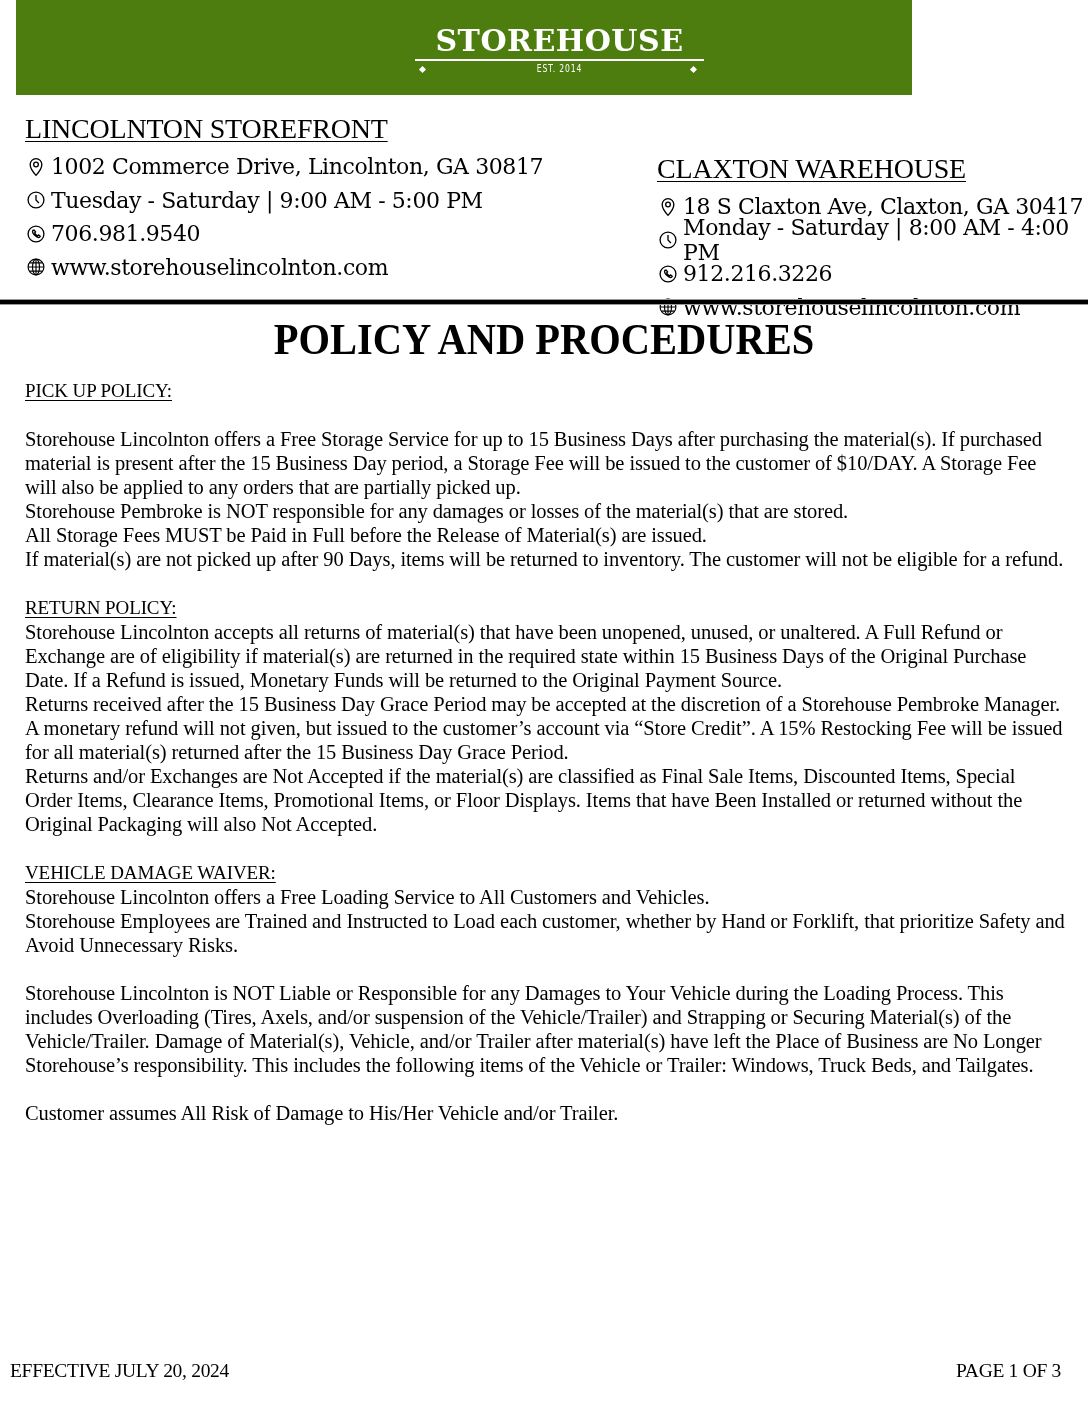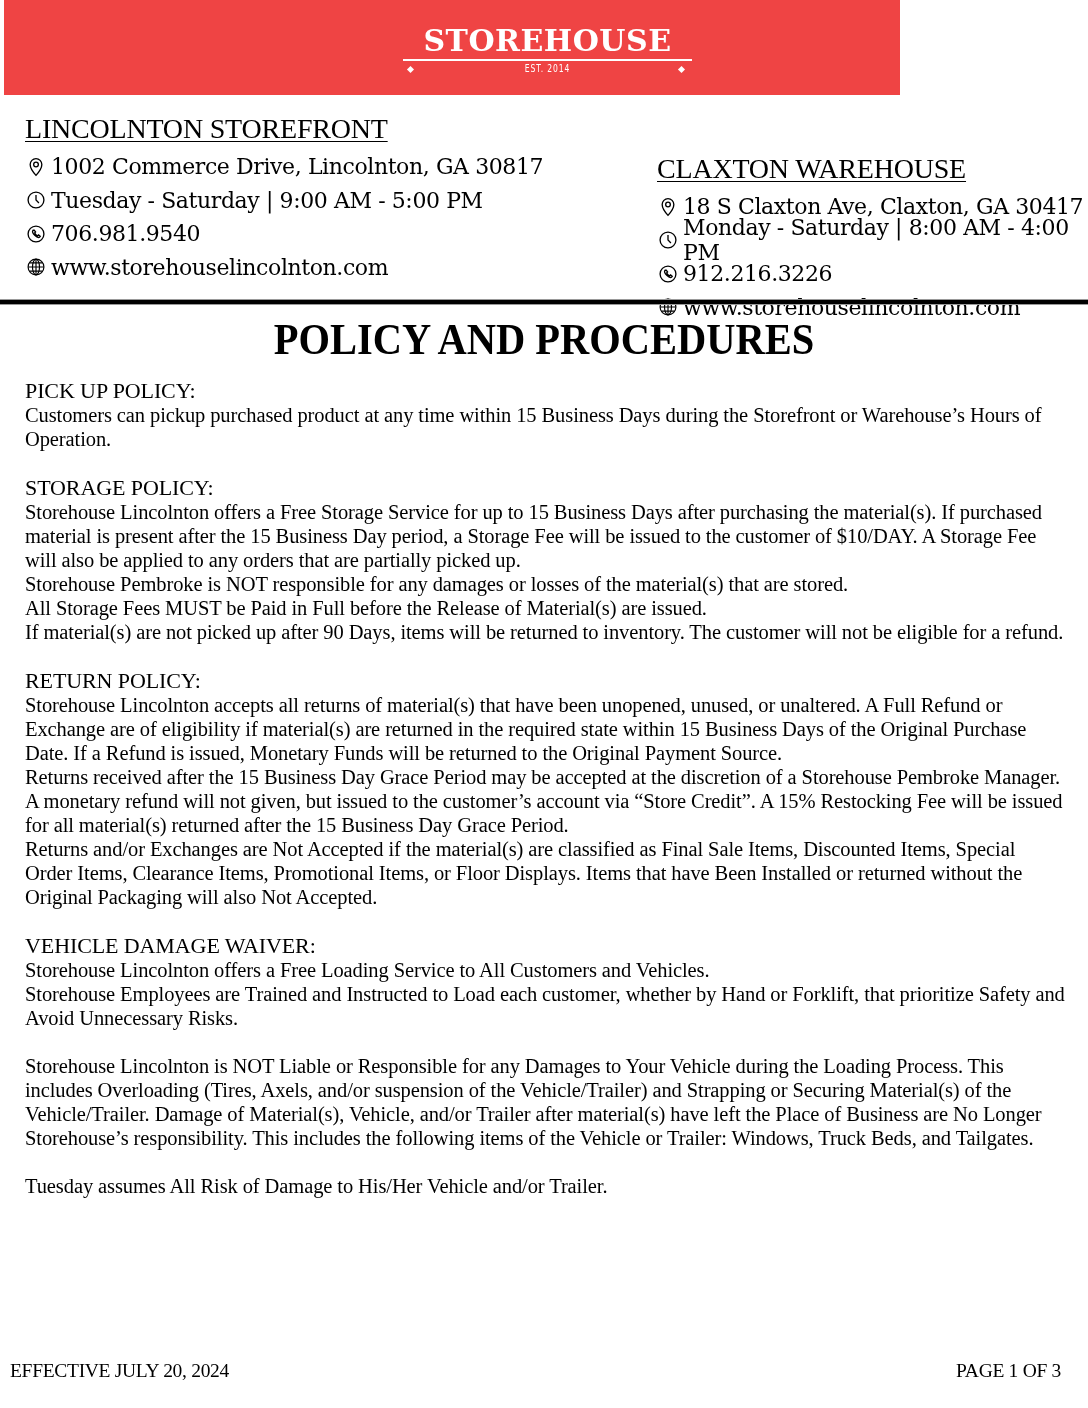--- a/index.html
+++ b/index.html
@@ -1,20 +1,20 @@
 <!DOCTYPE html>
 <html><head>
 <meta charset="utf-8">
 <style>
   * { box-sizing: border-box; margin: 0; padding: 0; }
   html, body { width: 1088px; height: 1408px; background: #ffffff; overflow: hidden; }
   body { font-family: "DejaVu Serif", "Liberation Serif", serif; color: #000; position: relative; }
 
   
-  .brand-band { position: absolute; left: 4px; top: 0; width: 896px; height: 95px; background: #ef4444; }
+  .brand-band { position: absolute; left: 16px; top: 0; width: 896px; height: 95px; background: #4d7c0f; }
   .brand-logo { position: absolute; left: 399px; top: 24px; width: 289px; height: 58px; color: #fff; text-align: center; }
   .brand-name { font-family: "DejaVu Serif", serif; font-weight: bold; font-size: 30px; letter-spacing: 0.5px; line-height: 34px; }
   .brand-rule { position: absolute; left: 0; top: 35px; width: 289px; height: 2px; background: #fff; }
   .brand-est { position: absolute; left: 0; top: 39px; width: 289px; font-family: "DejaVu Sans Condensed", "DejaVu Sans", sans-serif; font-size: 10px; letter-spacing: 1px; text-align: center; transform: scaleX(0.85); }
   .brand-dot { position: absolute; top: 43px; width: 5px; height: 5px; background: #fff; transform: rotate(45deg); }
   .brand-dot.l { left: 5px; }
   .brand-dot.r { right: 8px; }
 
   
   .loc { position: absolute; top: 116px; }
@@ -28,21 +28,21 @@
   .ico svg { width: 20px; height: 20px; }
 
   
   .thick-rule { position: absolute; left: 0; top: 299px; width: 1088px; height: 6px; background: #000; border-top: 1px solid #999; border-bottom: 1px solid #999; }
 
   
   .page-title { position: absolute; left: 0; top: 312px; width: 1088px; text-align: center; font-family: "Liberation Serif", serif; font-size: 44px; line-height: 56px; transform: scaleX(0.92); transform-origin: center; }
 
   .content { position: absolute; left: 25px; top: 378px; width: 1040px; font-family: "Liberation Serif", serif; font-size: 20.5px; line-height: 24px; letter-spacing: -0.1px; }
   .section { margin-bottom: 24px; }
-  .section-heading { font-family: "Liberation Serif", serif; font-size: 22px; line-height: 25px; text-underline-offset: 3px; text-decoration-thickness: 1px; }
+  .section-heading { font-family: "Liberation Serif", serif; font-size: 19px; line-height: 25px; text-decoration: underline; text-underline-offset: 3px; text-decoration-thickness: 1px; }
   .para { display: block; }
   .gap { height: 24px; }
 
   .footer { position: absolute; top: 1359px; font-family: "Liberation Serif", serif; font-size: 19.5px; line-height: 24px; letter-spacing: -0.3px; }
   .footer.left { left: 10px; }
   .footer.right { right: 27px; }
 </style>
 </head>
 <body>
 
@@ -142,43 +142,41 @@
   </div>
 </div>
 
 <div class="thick-rule"></div>
 
 <h1 class="page-title">POLICY AND PROCEDURES</h1>
 
 <div class="content">
   <div class="section">
     <div class="section-heading">PICK UP POLICY:</div>
-    <span class="para">Customers can pickup purchased product at any time within 15 Business Days during the Storefront or Warehouse’s Hours of Operation.</span>
   </div>
 
   <div class="section">
-    <div class="section-heading">STORAGE POLICY:</div>
     <span class="para">Storehouse Lincolnton offers a Free Storage Service for up to 15 Business Days after purchasing the material(s). If purchased material is present after the 15 Business Day period, a Storage Fee will be issued to the customer of $10/DAY. A Storage Fee will also be applied to any orders that are partially picked up.</span>
     <span class="para">Storehouse Pembroke is NOT responsible for any damages or losses of the material(s) that are stored.</span>
     <span class="para">All Storage Fees MUST be Paid in Full before the Release of Material(s) are issued.</span>
     <span class="para">If material(s) are not picked up after 90 Days, items will be returned to inventory. The customer will not be eligible for a refund.</span>
   </div>
 
   <div class="section">
     <div class="section-heading">RETURN POLICY:</div>
     <span class="para">Storehouse Lincolnton accepts all returns of material(s) that have been unopened, unused, or unaltered. A Full Refund or Exchange are of eligibility if material(s) are returned in the required state within 15 Business Days of the Original Purchase Date. If a Refund is issued, Monetary Funds will be returned to the Original Payment Source.</span>
     <span class="para">Returns received after the 15 Business Day Grace Period may be accepted at the discretion of a Storehouse Pembroke Manager. A monetary refund will not given, but issued to the customer’s account via “Store Credit”. A 15% Restocking Fee will be issued for all material(s) returned after the 15 Business Day Grace Period.</span>
     <span class="para">Returns and/or Exchanges are Not Accepted if the material(s) are classified as Final Sale Items, Discounted Items, Special Order Items, Clearance Items, Promotional Items, or Floor Displays. Items that have Been Installed or returned without the Original Packaging will also Not Accepted.</span>
   </div>
 
   <div class="section">
     <div class="section-heading">VEHICLE DAMAGE WAIVER:</div>
     <span class="para">Storehouse Lincolnton offers a Free Loading Service to All Customers and Vehicles.</span>
     <span class="para">Storehouse Employees are Trained and Instructed to Load each customer, whether by Hand or Forklift, that prioritize Safety and Avoid Unnecessary Risks.</span>
     <div class="gap"></div>
     <span class="para">Storehouse Lincolnton is NOT Liable or Responsible for any Damages to Your Vehicle during the Loading Process. This includes Overloading (Tires, Axels, and/or suspension of the Vehicle/Trailer) and Strapping or Securing Material(s) of the Vehicle/Trailer. Damage of Material(s), Vehicle, and/or Trailer after material(s) have left the Place of Business are No Longer Storehouse’s responsibility. This includes the following items of the Vehicle or Trailer: Windows, Truck Beds, and Tailgates.</span>
     <div class="gap"></div>
-    <span class="para">Tuesday assumes All Risk of Damage to His/Her Vehicle and/or Trailer.</span>
+    <span class="para">Customer assumes All Risk of Damage to His/Her Vehicle and/or Trailer.</span>
   </div>
 </div>
 
 <div class="footer left">EFFECTIVE JULY 20, 2024</div>
 <div class="footer right">PAGE 1 OF 3</div>
 
 </body></html>

